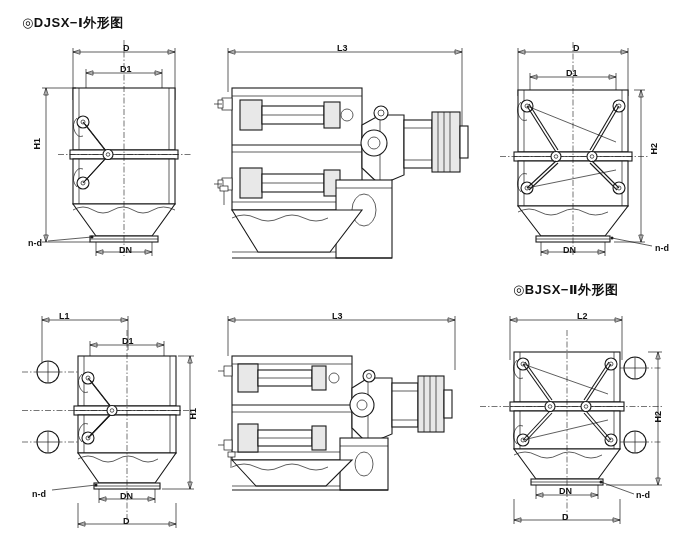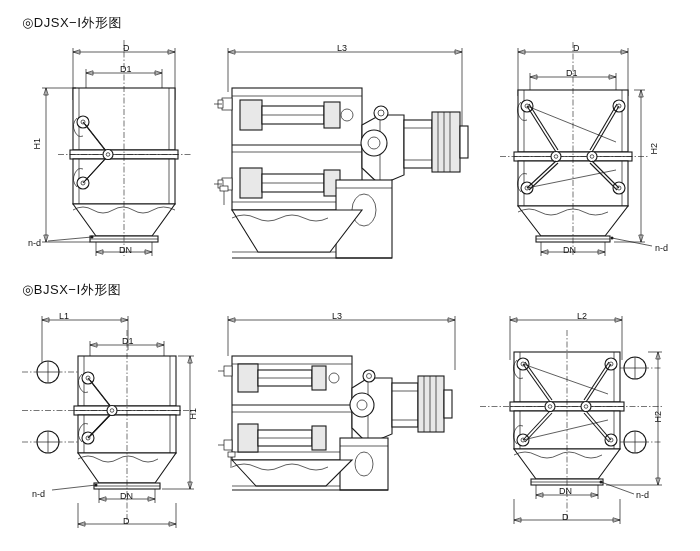--- a/index.html
+++ b/index.html
@@ -1,36 +1,36 @@
 <!DOCTYPE html>
 <html><head>
 <meta charset="utf-8">
 <style>
   html,body{margin:0;padding:0;background:#ffffff;}
   body{width:700px;height:551px;position:relative;overflow:hidden;
        font-family:"Liberation Sans","DejaVu Sans",sans-serif;color:#111;}
-  .sheet{position:absolute;left:0;top:0;width:700px;height:551px;}
+  .sheet{position:absolute;left:0;top:0;width:700px;height:551px;font-weight:bold;}
   .ttl{position:absolute;font-size:13px;white-space:nowrap;letter-spacing:.5px;}
   .lbl{position:absolute;font-size:9px;white-space:nowrap;}
   .lbl.v{writing-mode:vertical-rl;transform:rotate(180deg);}
   svg{position:absolute;left:0;top:0;}
   .s{stroke:#1a1a1a;fill:none;}
   .thin{stroke-width:.7;}
   .med{stroke-width:1.1;}
   .dash{stroke-dasharray:6 2 1.5 2;stroke-width:.6;}
   .fillw{fill:#ffffff;}
   .fillg{fill:#e8e8e8;}
 </style>
 </head>
 <body>
 
 <div class="sheet">
 
   <div class="ttl" style="left:22px;top:14px;">◎DJSX−Ⅰ外形图</div>
-  <div class="ttl" style="left:22px;top:281px;">◎BJSX−Ⅰ外形图</div>
+  <div class="ttl" style="left:513px;top:281px;">◎BJSX−Ⅱ外形图</div>
 
   <div class="lbl" style="left:123px;top:43px;">D</div>
   <div class="lbl" style="left:120px;top:64px;">D1</div>
   <div class="lbl v" style="left:32px;top:138px;">H1</div>
   <div class="lbl" style="left:119px;top:245px;">DN</div>
   <div class="lbl" style="left:28px;top:238px;">n-d</div>
 
   <div class="lbl" style="left:337px;top:43px;">L3</div>
 
   <div class="lbl" style="left:573px;top:43px;">D</div>

